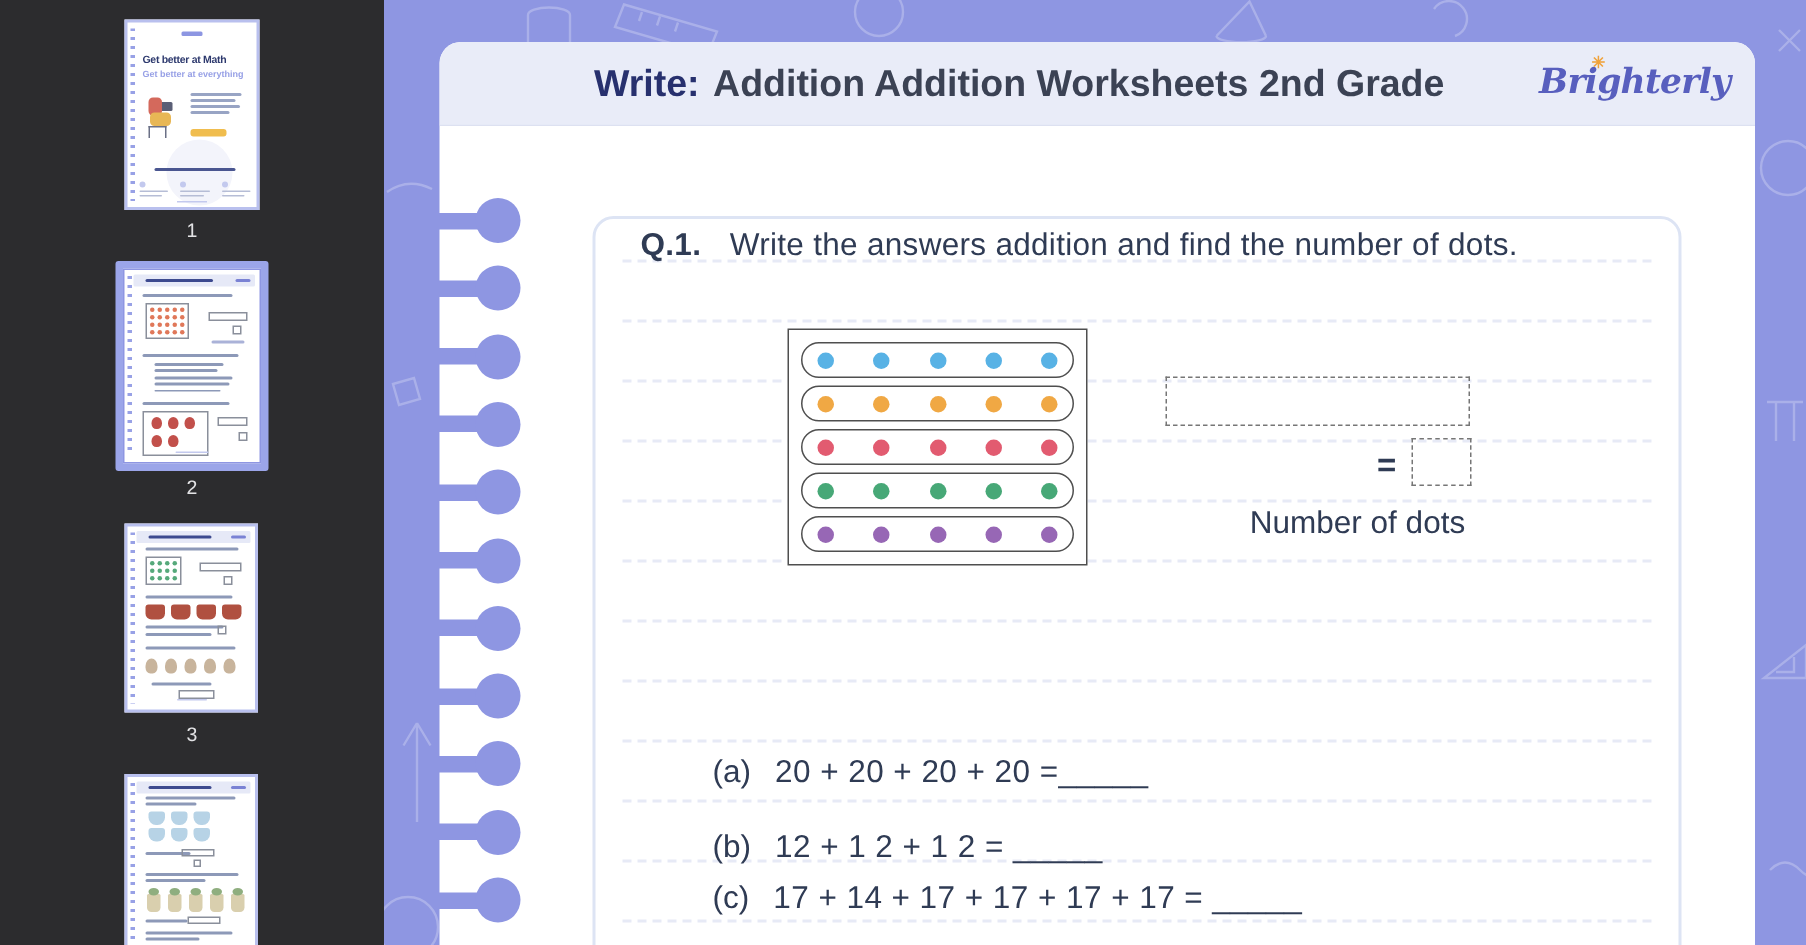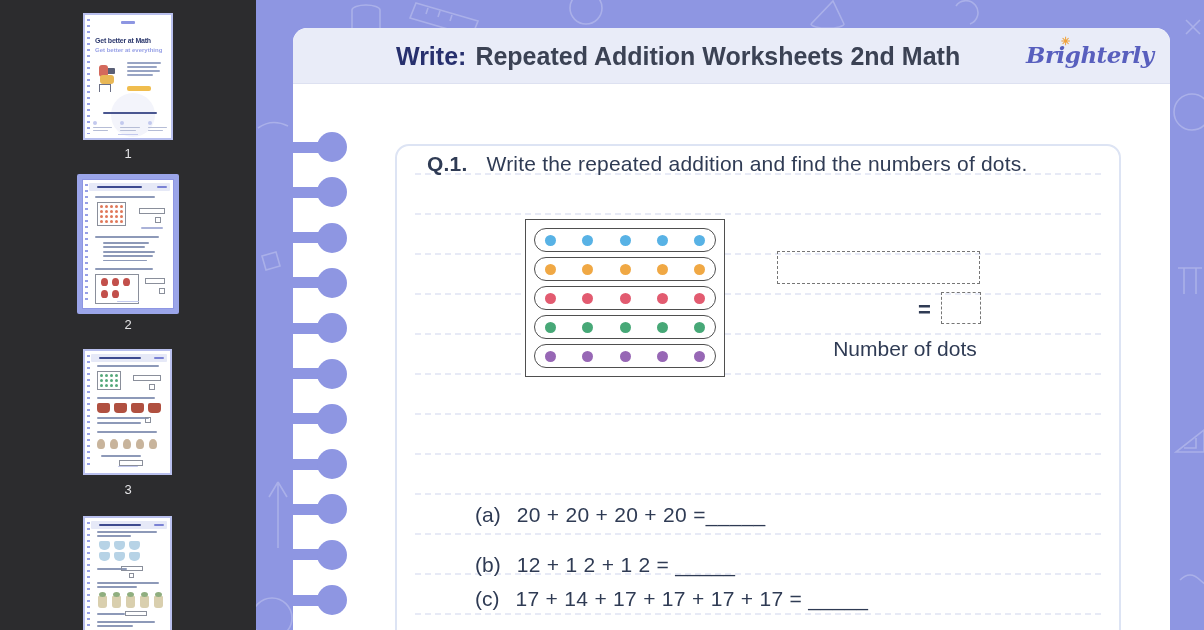--- a/index.html
+++ b/index.html
@@ -304,21 +304,21 @@
     <path d="M922,268 h24 M928,268 v26 M940,268 v26"></path>
     <path d="M920,452 h28 v-22 z M928,448 h12 v-10"></path>
     <path d="M924,580 q10,-10 20,0 t20,0"></path>
     <path d="M930,20 l14,14 M930,34 l14,-14"></path>
   </svg>
 
   <div class="doc-page">
 
     <div class="doc-header">
       <div class="doc-title">
-        <span class="t-label">Write:</span><span class="t-text">Repeated Addition Worksheets 2nd Math</span>
+        <span class="t-label">Write:</span><span class="t-text">Addition Addition Worksheets 2nd Grade</span>
       </div>
       <div class="brand">
         <span>Brighterly</span>
         <span class="sun">✳</span>
       </div>
     </div>
 
     <div class="content-box">
       <div>
           <div class="rule" style="top: 27px;"></div>
@@ -329,21 +329,21 @@
           <div class="rule" style="top: 227px;"></div>
           <div class="rule" style="top: 267px;"></div>
           <div class="rule" style="top: 307px;"></div>
           <div class="rule" style="top: 347px;"></div>
           <div class="rule" style="top: 387px;"></div>
           <div class="rule" style="top: 427px;"></div>
           <div class="rule" style="top: 467px;"></div>
         </div>
 
       <div class="q-row q1-row">
-        <span class="q-label">Q.1.</span><span class="q-text">Write the repeated addition and find the numbers of dots.</span>
+        <span class="q-label">Q.1.</span><span class="q-text">Write the answers addition and find the number of dots.</span>
       </div>
 
       <div class="dots-figure">
           <div class="dot-row">
             <span class="dot" style="background: rgb(88, 178, 229);"></span>
             <span class="dot" style="background: rgb(88, 178, 229);"></span>
             <span class="dot" style="background: rgb(88, 178, 229);"></span>
             <span class="dot" style="background: rgb(88, 178, 229);"></span>
             <span class="dot" style="background: rgb(88, 178, 229);"></span>
           </div>

